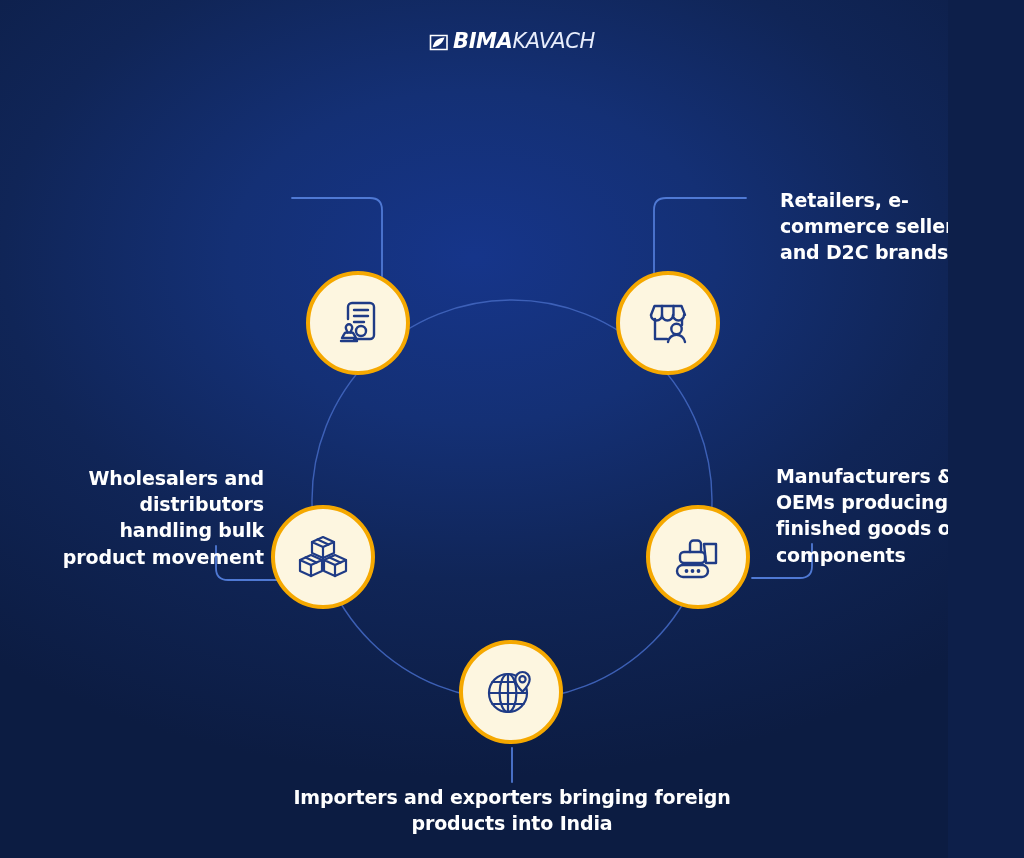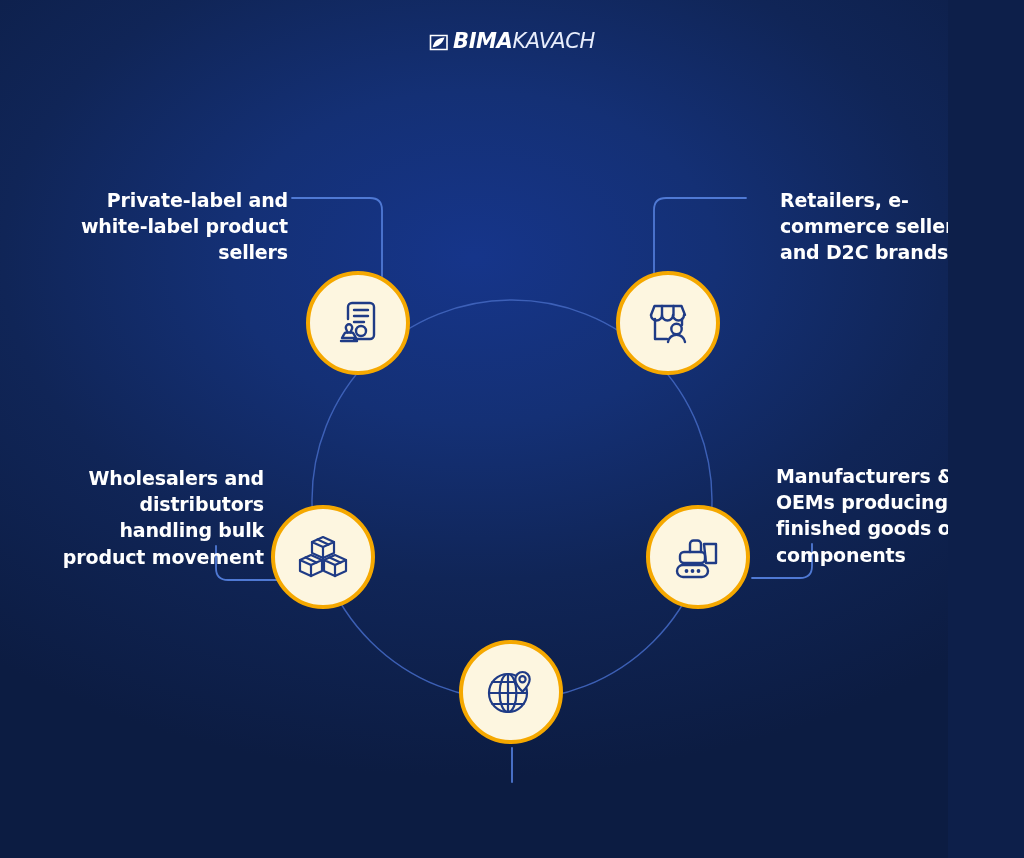--- a/index.html
+++ b/index.html
@@ -246,22 +246,22 @@
         <path d="M11.4 20 h31.2"></path>
         <path d="M11.4 42 h31.2"></path>
         <path d="M27 12 v38"></path>
 
         <path d="M41.5 10 a7.2 7.2 0 0 1 7.2 7.2 c0 5.2 -7.2 12.4 -7.2 12.4 s-7.2 -7.2 -7.2 -12.4 A7.2 7.2 0 0 1 41.5 10 Z" fill="#fdf6e0"></path>
         <circle cx="41.5" cy="17.2" r="3.1" fill="#fdf6e0"></circle>
       </g>
     </svg>
   </div>
 
-  <div class="label" id="label-private-label">Private-label and white-label product sellers</div>
 
   <div class="label" id="label-retailers">Retailers, e-commerce sellers, and D2C brands</div>
 
   <div class="label" id="label-wholesalers">Wholesalers and distributors handling bulk product movement</div>
 
   <div class="label" id="label-manufacturers">Manufacturers &amp; OEMs producing finished goods or components</div>
 
+  <div class="label" id="label-importers">Importers and exporters bringing foreign products into India</div>
 
 </div>
 
 </body></html>

